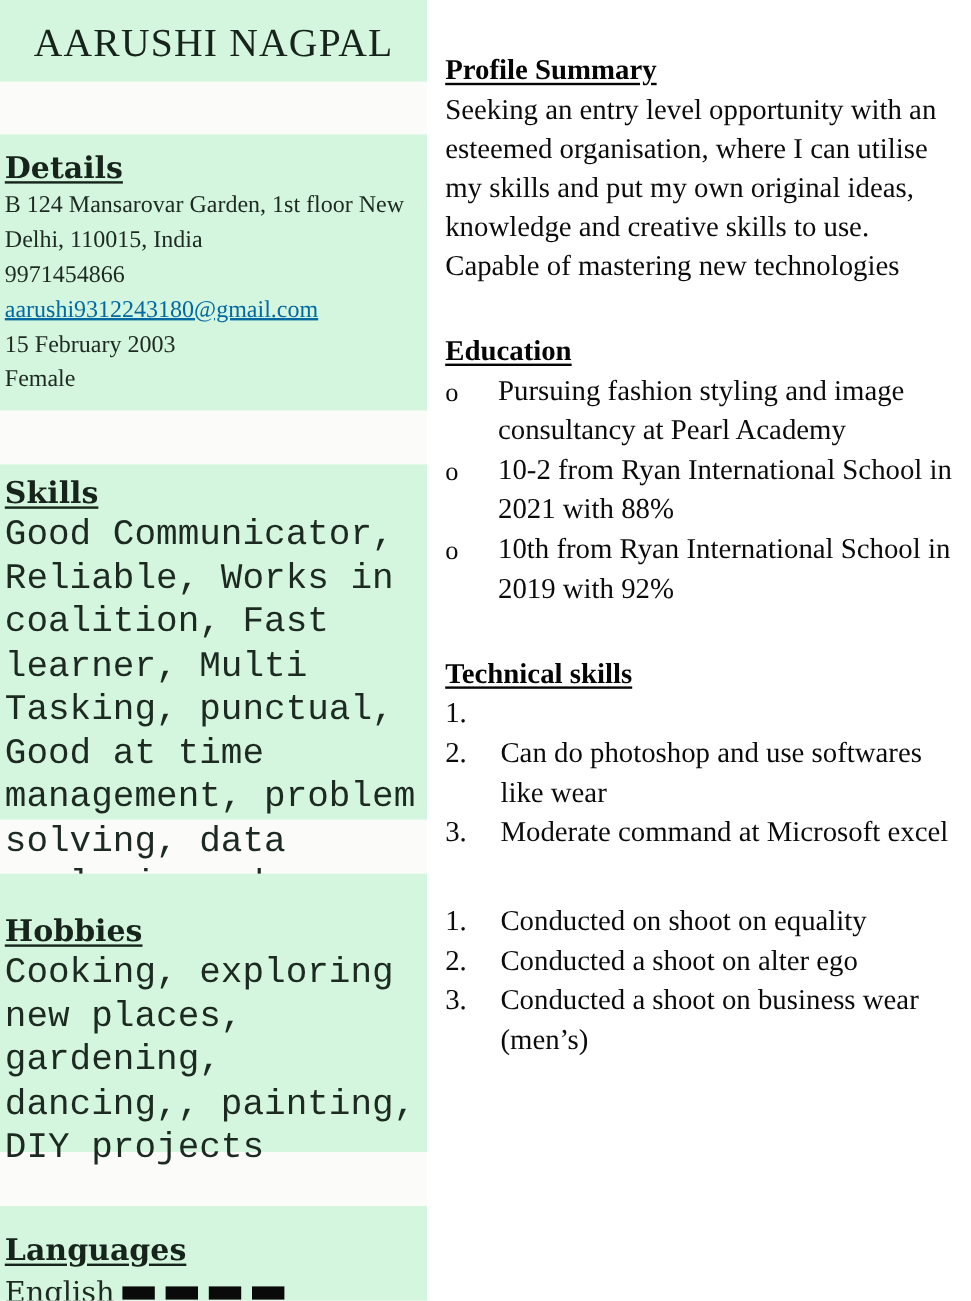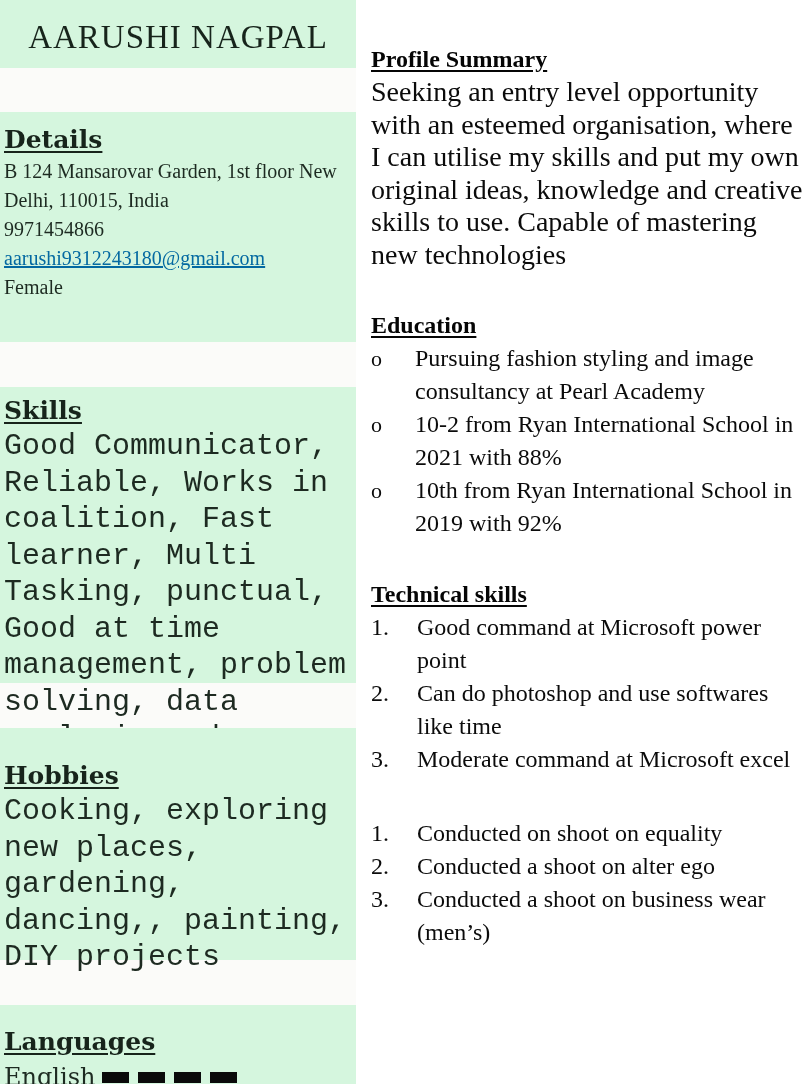--- a/index.html
+++ b/index.html
@@ -100,21 +100,21 @@
   .right-col section { margin-bottom: 41px; }
   .right-col h2 {
     font-size: 24px;
     font-weight: bold;
     text-decoration: underline;
     text-underline-offset: 3px;
     margin-bottom: 3px;
     color: #050505;
   }
   .right-body {
-    font-size: 28px;
+    font-size: 24px;
     line-height: 32.5px;
   }
   .list-item {
     display: flex;
     align-items: flex-start;
     font-size: 24px;
     line-height: 33px;
   }
   .list-item .marker {
     flex: 0 0 44px;
@@ -136,20 +136,21 @@
     <section class="block name-block">
       <h1>AARUSHI NAGPAL</h1>
     </section>
 
     <section class="block details-block">
       <h2>Details</h2>
       <div class="details-body">
         <p>B 124 Mansarovar Garden, 1st floor New Delhi, 110015, India</p>
         <p>9971454866</p>
         <a href="#" class="email-link">aarushi9312243180@gmail.com</a>
+        <p>15 February 2003</p>
         <p>Female</p>
       </div>
     </section>
 
     <section class="block skills-block">
       <h2>Skills</h2>
       <p class="soft-body">Good Communicator, Reliable, Works in coalition, Fast learner, Multi Tasking, punctual, Good at time management, problem solving, data analysis and research work</p>
     </section>
 
     <section class="block hobbies-block">
@@ -202,25 +203,24 @@
       <div class="list-item">
         <span class="marker">o</span>
         <span class="item-text">10th from Ryan International School in 2019 with 92%</span>
       </div>
     </section>
 
     <section>
       <h2>Technical skills</h2>
       <div class="list-item">
         <span class="num">1.</span>
-        <span class="item-text">Good command at Microsoft power point</span>
       </div>
       <div class="list-item">
         <span class="num">2.</span>
-        <span class="item-text">Can do photoshop and use softwares like time</span>
+        <span class="item-text">Can do photoshop and use softwares like wear</span>
       </div>
       <div class="list-item">
         <span class="num">3.</span>
         <span class="item-text">Moderate command at Microsoft excel</span>
       </div>
     </section>
 
     <section>
       <div class="list-item">
         <span class="num">1.</span>

